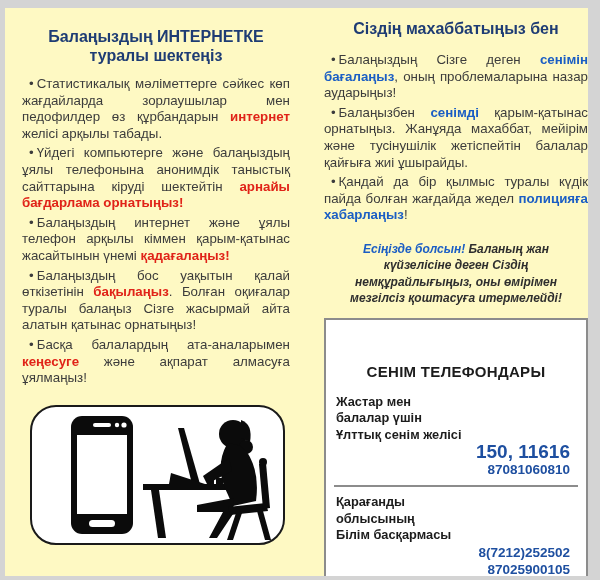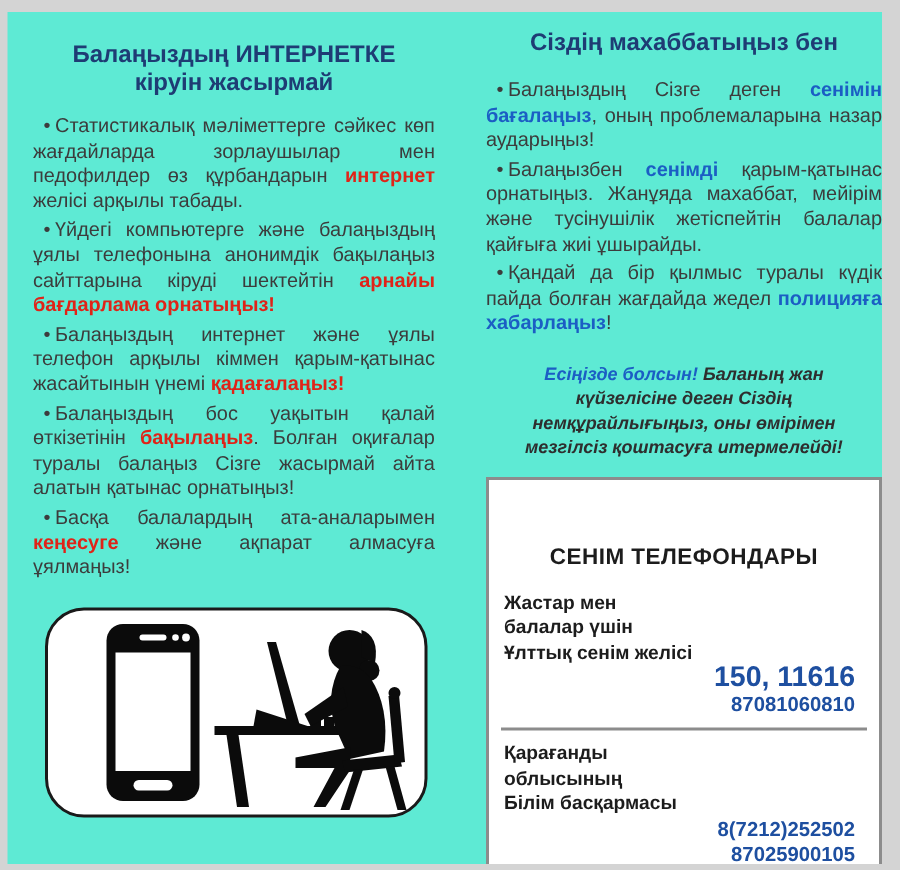--- a/index.html
+++ b/index.html
@@ -5,21 +5,21 @@
   html,body{margin:0;padding:0;}
   body{
     width:600px;height:580px;
     background:#d4d4d4;
     font-family:"Liberation Sans","DejaVu Sans",sans-serif;
     position:relative;
     overflow:hidden;
   }
   .page{
     position:absolute;left:5px;top:8px;right:12px;bottom:4px;
-    background:#5eead4;
+    background:#fef9c3;
     box-sizing:border-box;
     padding:12px 0 0 17px;
     display:flex;gap:34px;
     overflow:hidden;
   }
   .col{box-sizing:border-box;}
   .col-left{width:274px;}
   .col-right{width:270px;}
 
   .col-title{
@@ -98,26 +98,26 @@
   }
 </style>
 </head>
 <body>
 
 <div class="page">
 
   <div class="col col-left">
     <div class="col-title">
       <div>Балаңыздың ИНТЕРНЕТКЕ</div>
-      <div>кіруін жасырмай</div>
+      <div>туралы шектеңіз</div>
     </div>
 
     <p class="bullet"><span class="dot">•</span><span>Статистикалық мәліметтерге сәйкес көп жағдайларда зорлаушылар мен педофилдер өз құрбандарын </span><span class="hl-red">интернет</span><span> желісі арқылы табады.</span></p>
 
-    <p class="bullet"><span class="dot">•</span><span>Үйдегі компьютерге және балаңыздың ұялы телефонына анонимдік бақылаңыз сайттарына кіруді шектейтін </span><span class="hl-red">арнайы бағдарлама орнатыңыз!</span><span></span></p>
+    <p class="bullet"><span class="dot">•</span><span>Үйдегі компьютерге және балаңыздың ұялы телефонына анонимдік таныстық сайттарына кіруді шектейтін </span><span class="hl-red">арнайы бағдарлама орнатыңыз!</span><span></span></p>
 
     <p class="bullet"><span class="dot">•</span><span>Балаңыздың интернет және ұялы телефон арқылы кіммен қарым-қатынас жасайтынын үнемі </span><span class="hl-red">қадағалаңыз!</span><span></span></p>
 
     <p class="bullet"><span class="dot">•</span><span>Балаңыздың бос уақытын қалай өткізетінін </span><span class="hl-red">бақылаңыз</span><span>. Болған оқиғалар туралы балаңыз Сізге жасырмай айта алатын қатынас орнатыңыз!</span></p>
 
     <p class="bullet"><span class="dot">•</span><span>Басқа балалардың ата-аналарымен </span><span class="hl-red">кеңесуге</span><span> және ақпарат алмасуға ұялмаңыз!</span></p>
 
     <div class="illustration">
       <svg width="249" height="134" viewBox="0 0 249 134">
 

